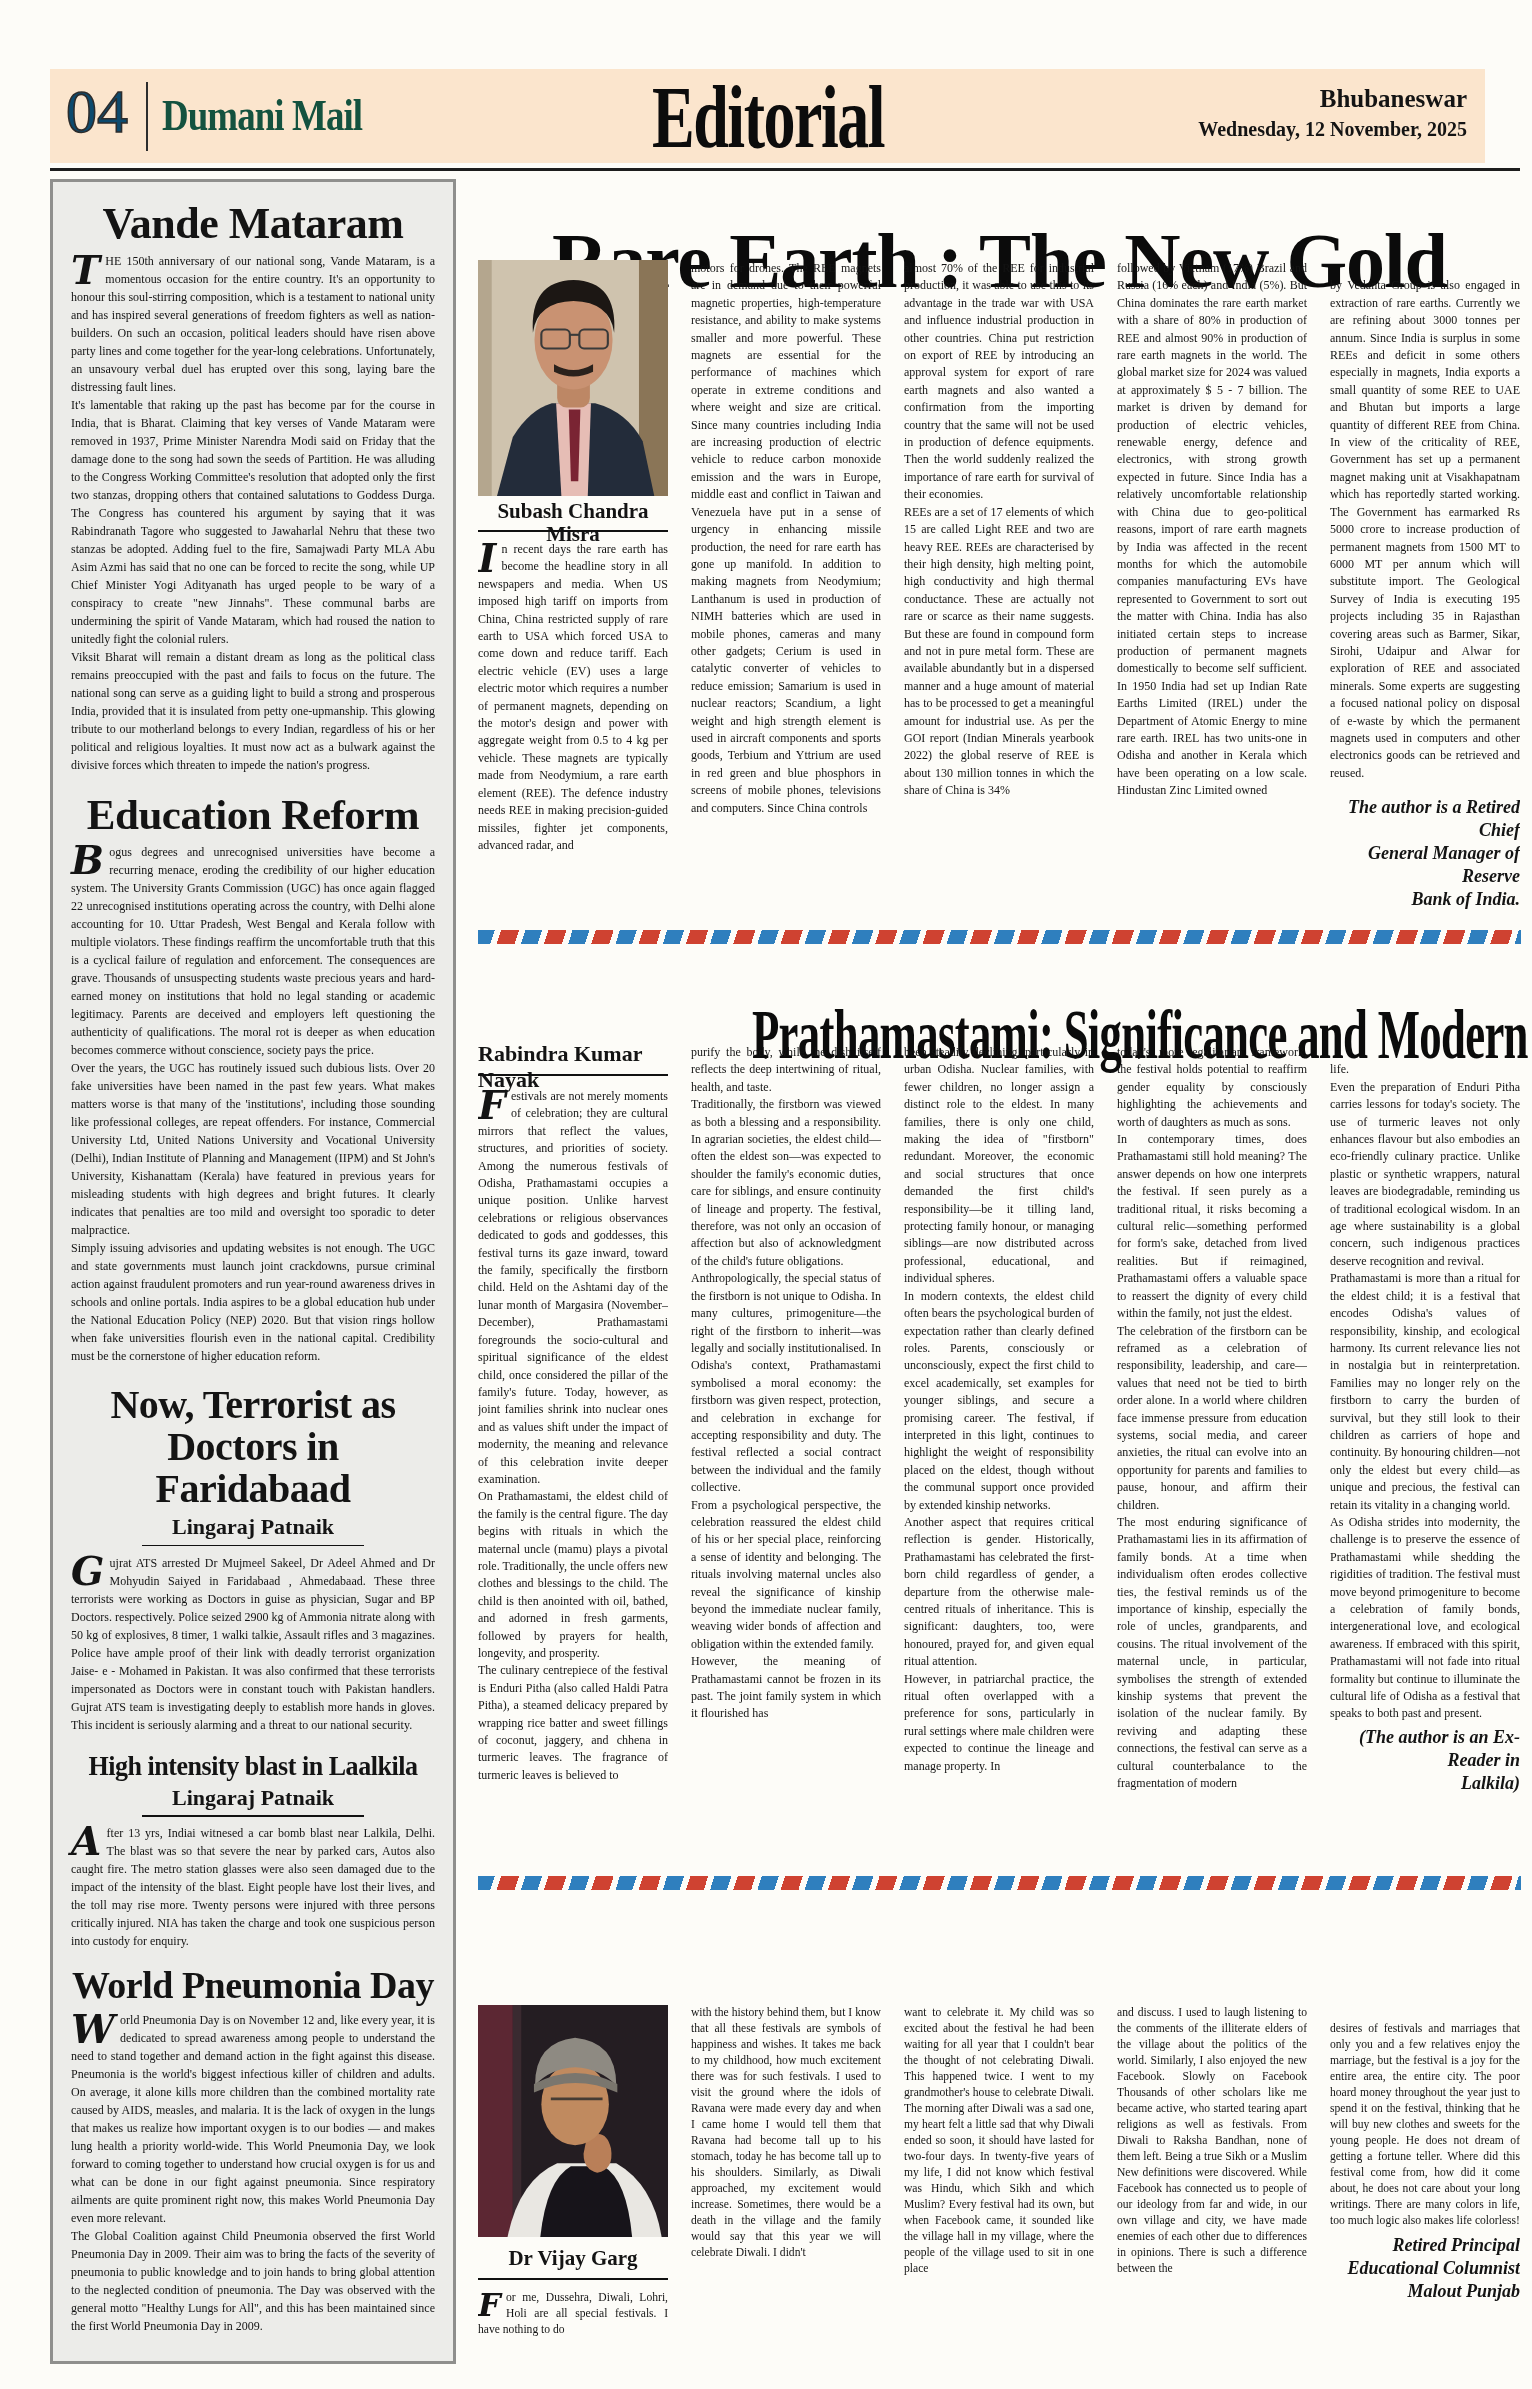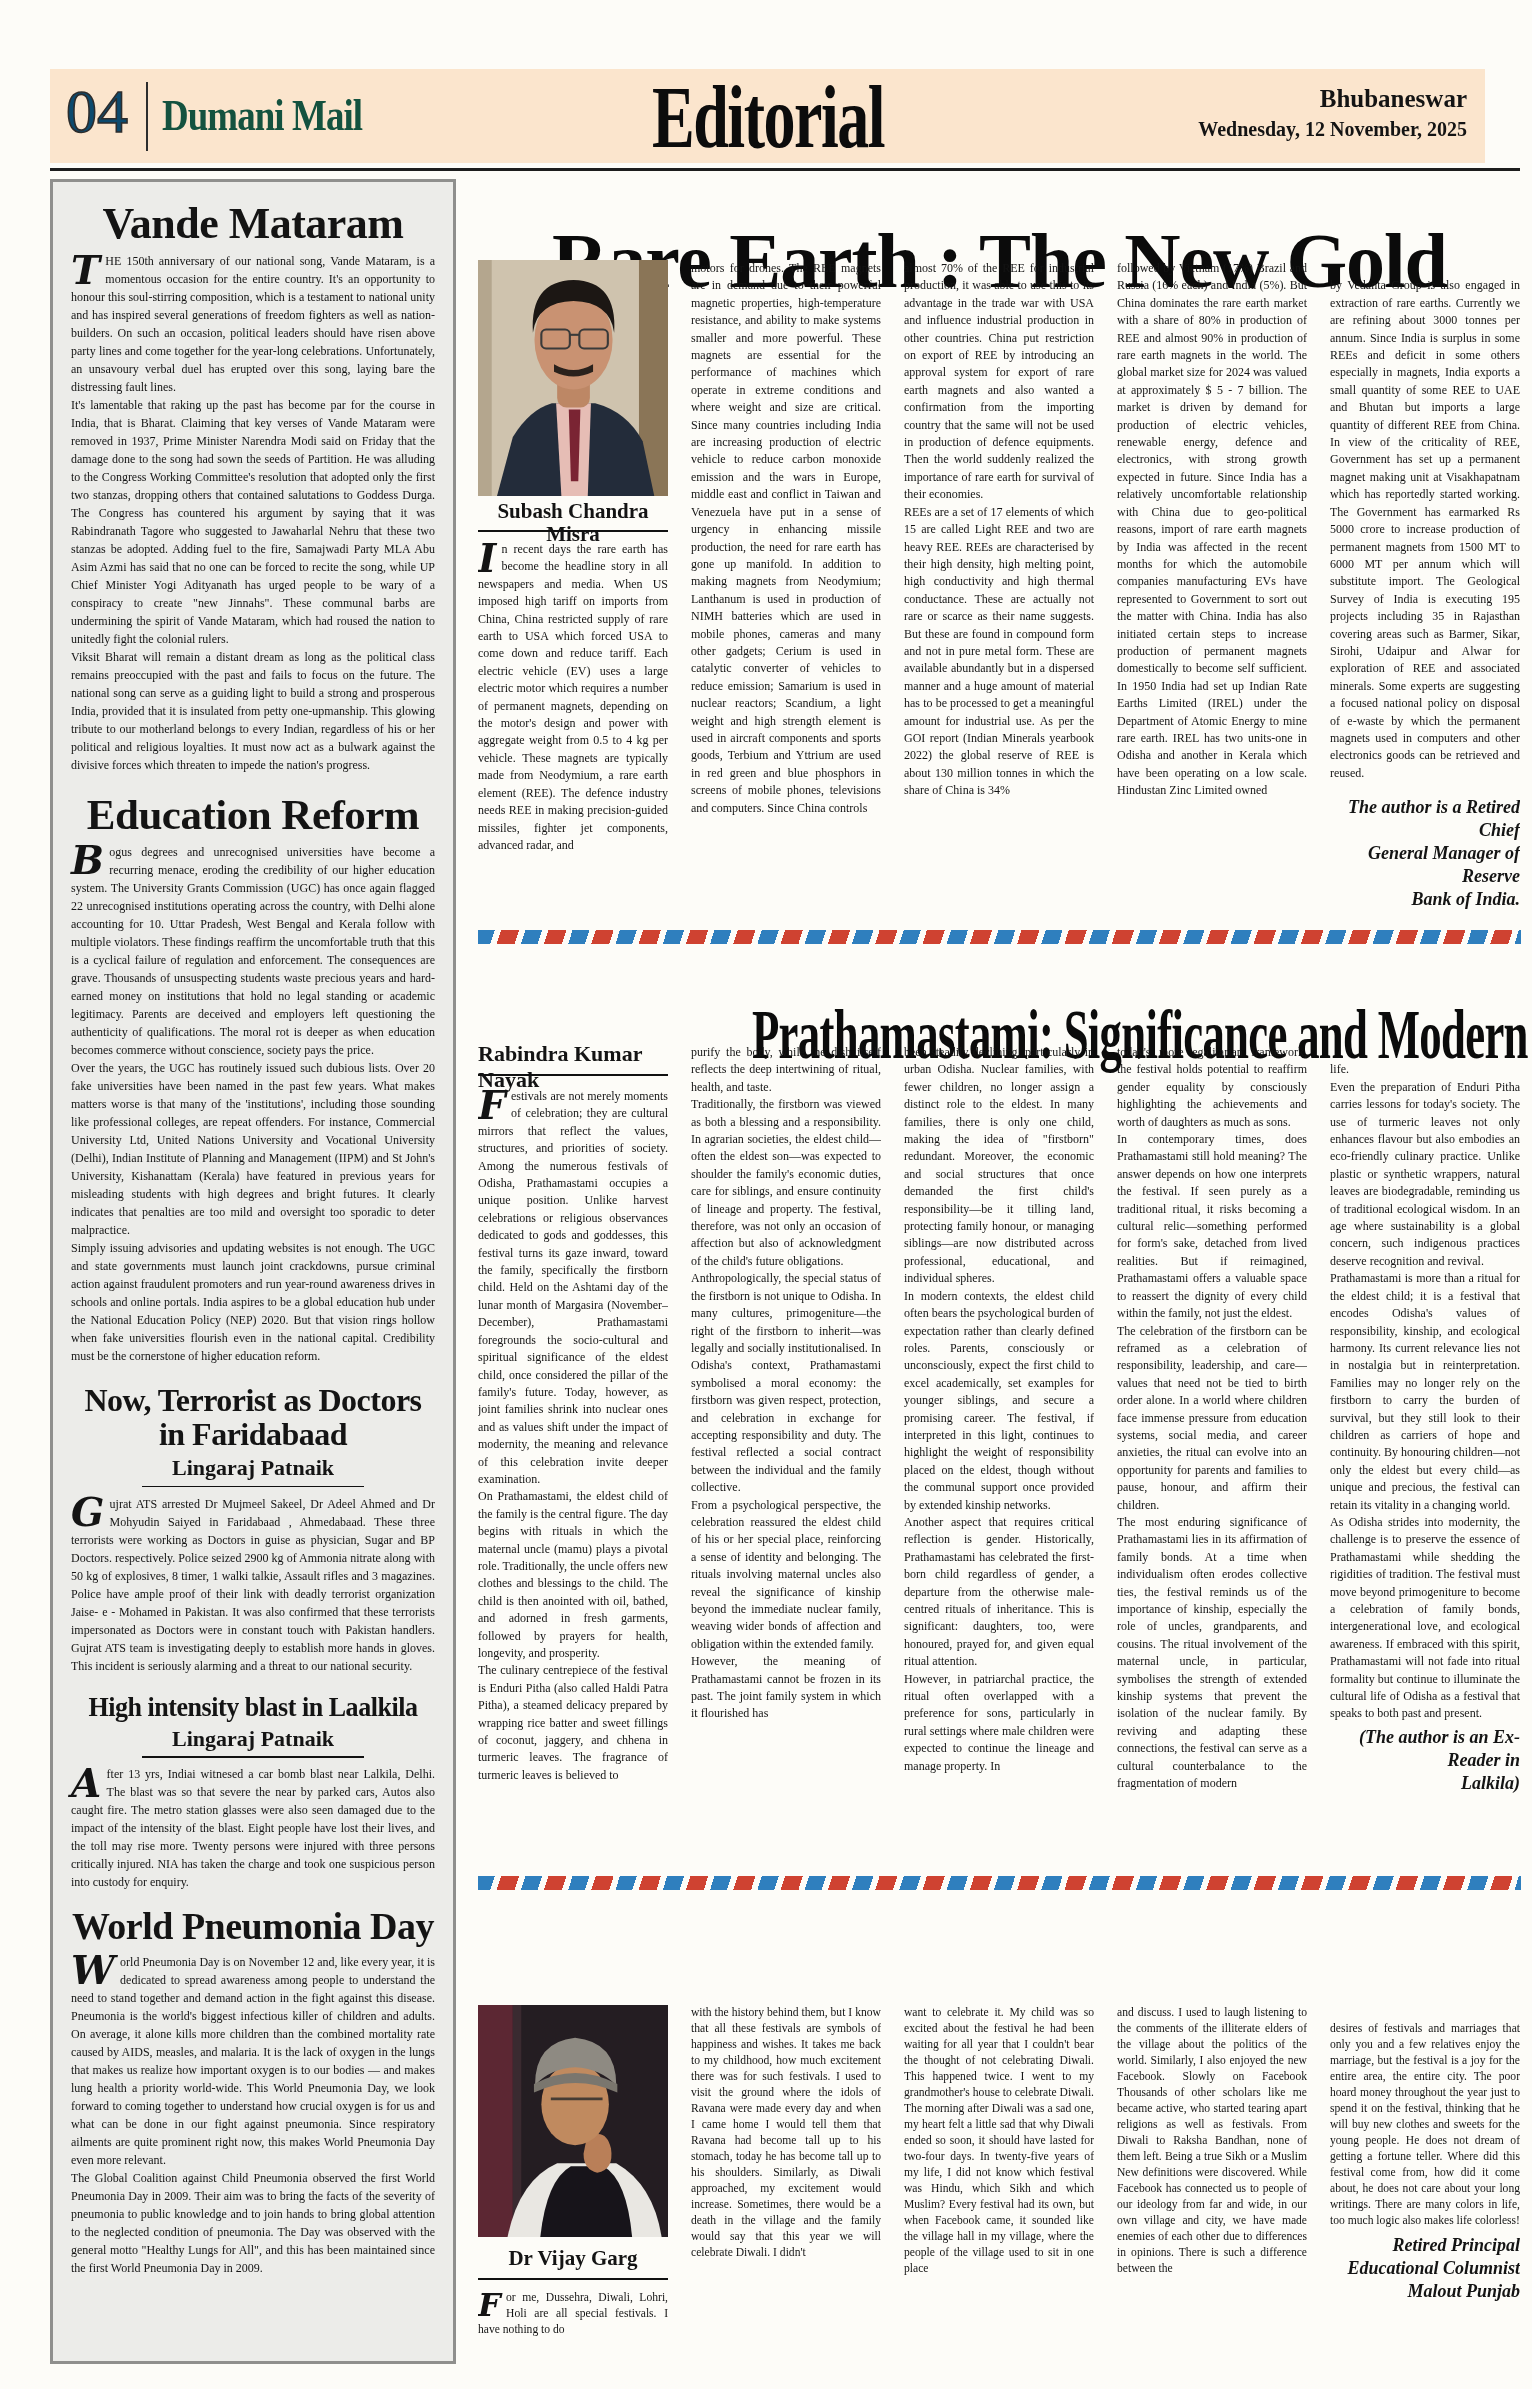--- a/index.html
+++ b/index.html
@@ -12,21 +12,21 @@
   .section-title{position:absolute;left:50%;top:-3.2px;transform:translateX(-50%) scaleX(.72);font-size:89px;font-weight:800;color:#0c0c0c;white-space:nowrap;letter-spacing:-2.1px;}
   .dateline{position:absolute;right:18px;top:13.7px;text-align:right;}
   .city{font-size:25px;font-weight:bold;line-height:1.25;}
   .date{font-size:20px;font-weight:bold;line-height:1.5;}
   .header-rule{position:absolute;left:50px;top:168px;width:1470px;height:2.6px;background:#1d1d1d;}
   
   .leftbox{position:absolute;left:50px;top:179px;width:406px;height:2185px;background:#ececE9;border:3.2px solid #8f8f8d;box-sizing:border-box;padding:9.5px 18px;overflow:hidden;}
   .lb-title{font-weight:bold;text-align:center;line-height:1.05;margin:9.5px 0 5.3px 0;letter-spacing:-0.5px;}
   .t-vm{font-size:44px;}
   .t-er{font-size:43px;margin-top:18px;}
-  .t-terror{font-size:32px;margin-top:19px;}
+  .t-terror{font-size:40px;margin-top:19px;}
   .t-blast{font-size:27.4px;margin-top:18px;transform:scaleX(.95);transform-origin:center;white-space:nowrap;}
   .t-wpd{font-size:38px;margin-top:16px;}
   .byline{font-size:22px;font-weight:bold;text-align:center;line-height:1.1;margin-top:3.2px;}
   .byline-rule{width:222px;height:1.6px;background:#111;margin:5.3px auto 7.4px auto;}
   .lb-body{font-size:12px;line-height:18px;text-align:justify;white-space:pre-line;}
   .dcap{float:left;font-size:39px;line-height:31px;font-weight:bold;font-style:italic;margin:2.1px 5.3px 0 0;font-family:"DejaVu Serif",serif;}
   
   .headline{position:absolute;font-weight:bold;color:#0b0b0b;text-align:center;letter-spacing:-1.1px;line-height:1;}
   .h-rare{left:478px;top:170px;width:1043px;font-size:78px;}
   .h-prath{left:478px;top:953px;width:1043px;font-size:70px;}

